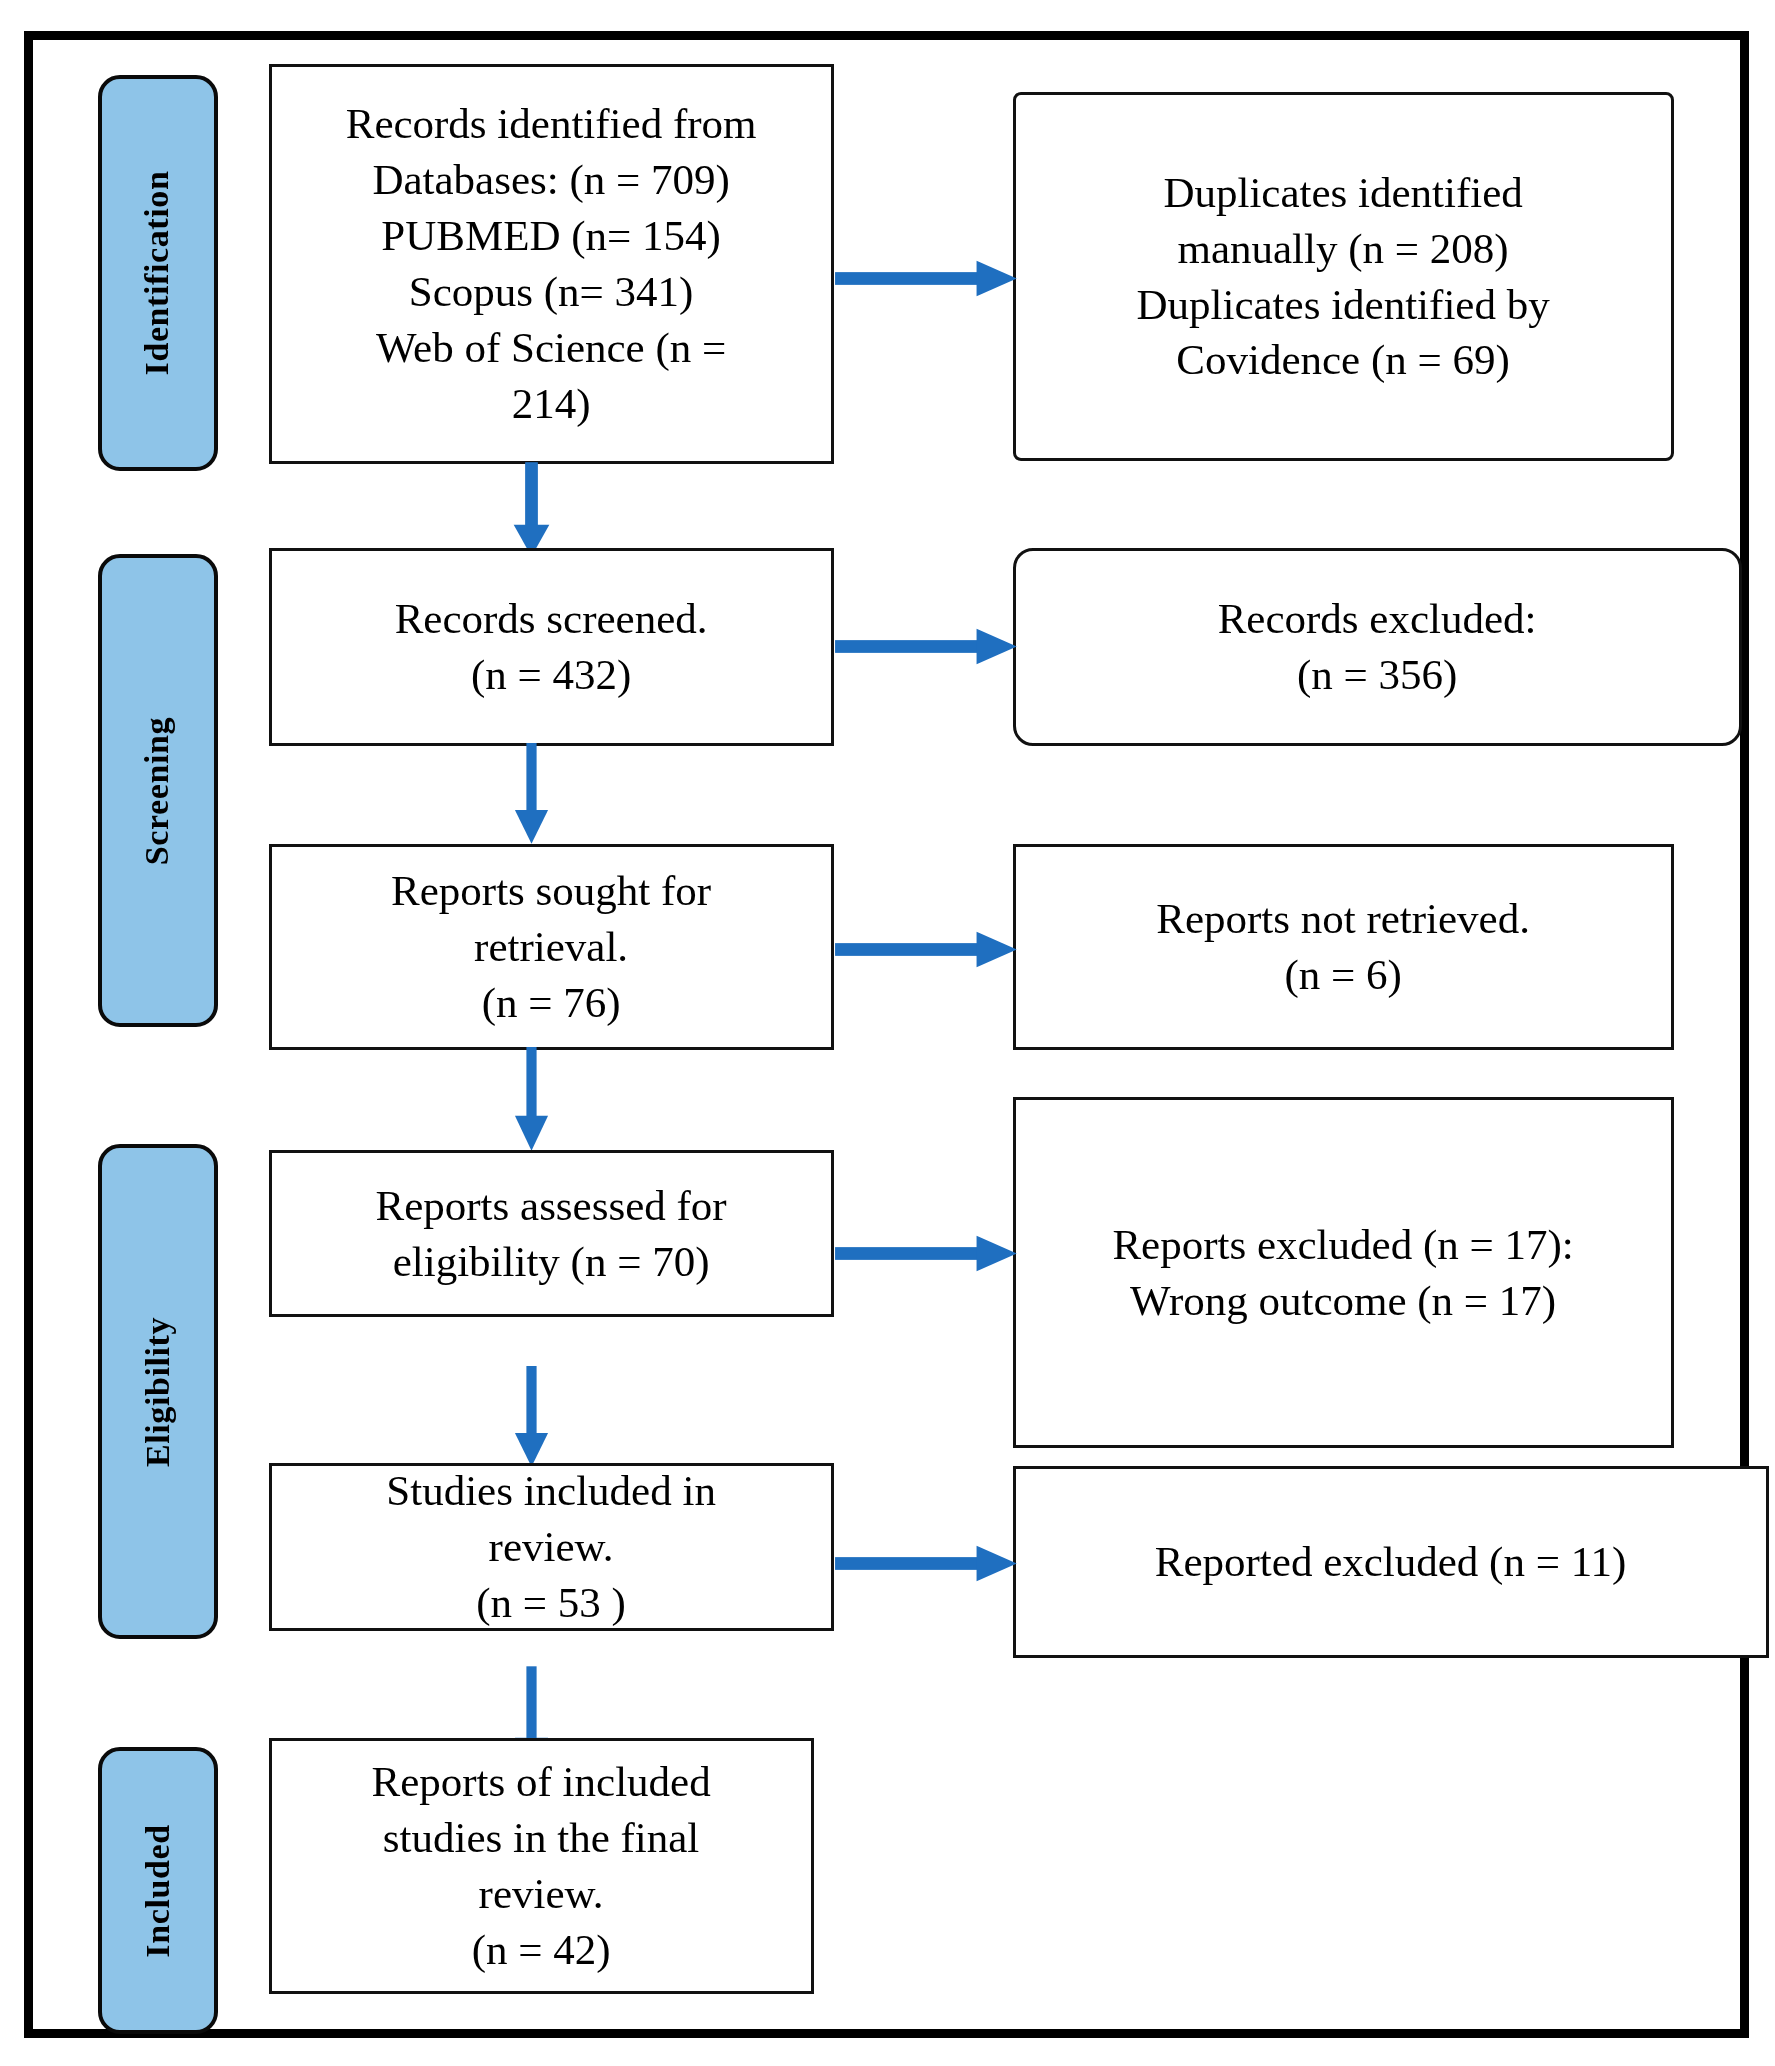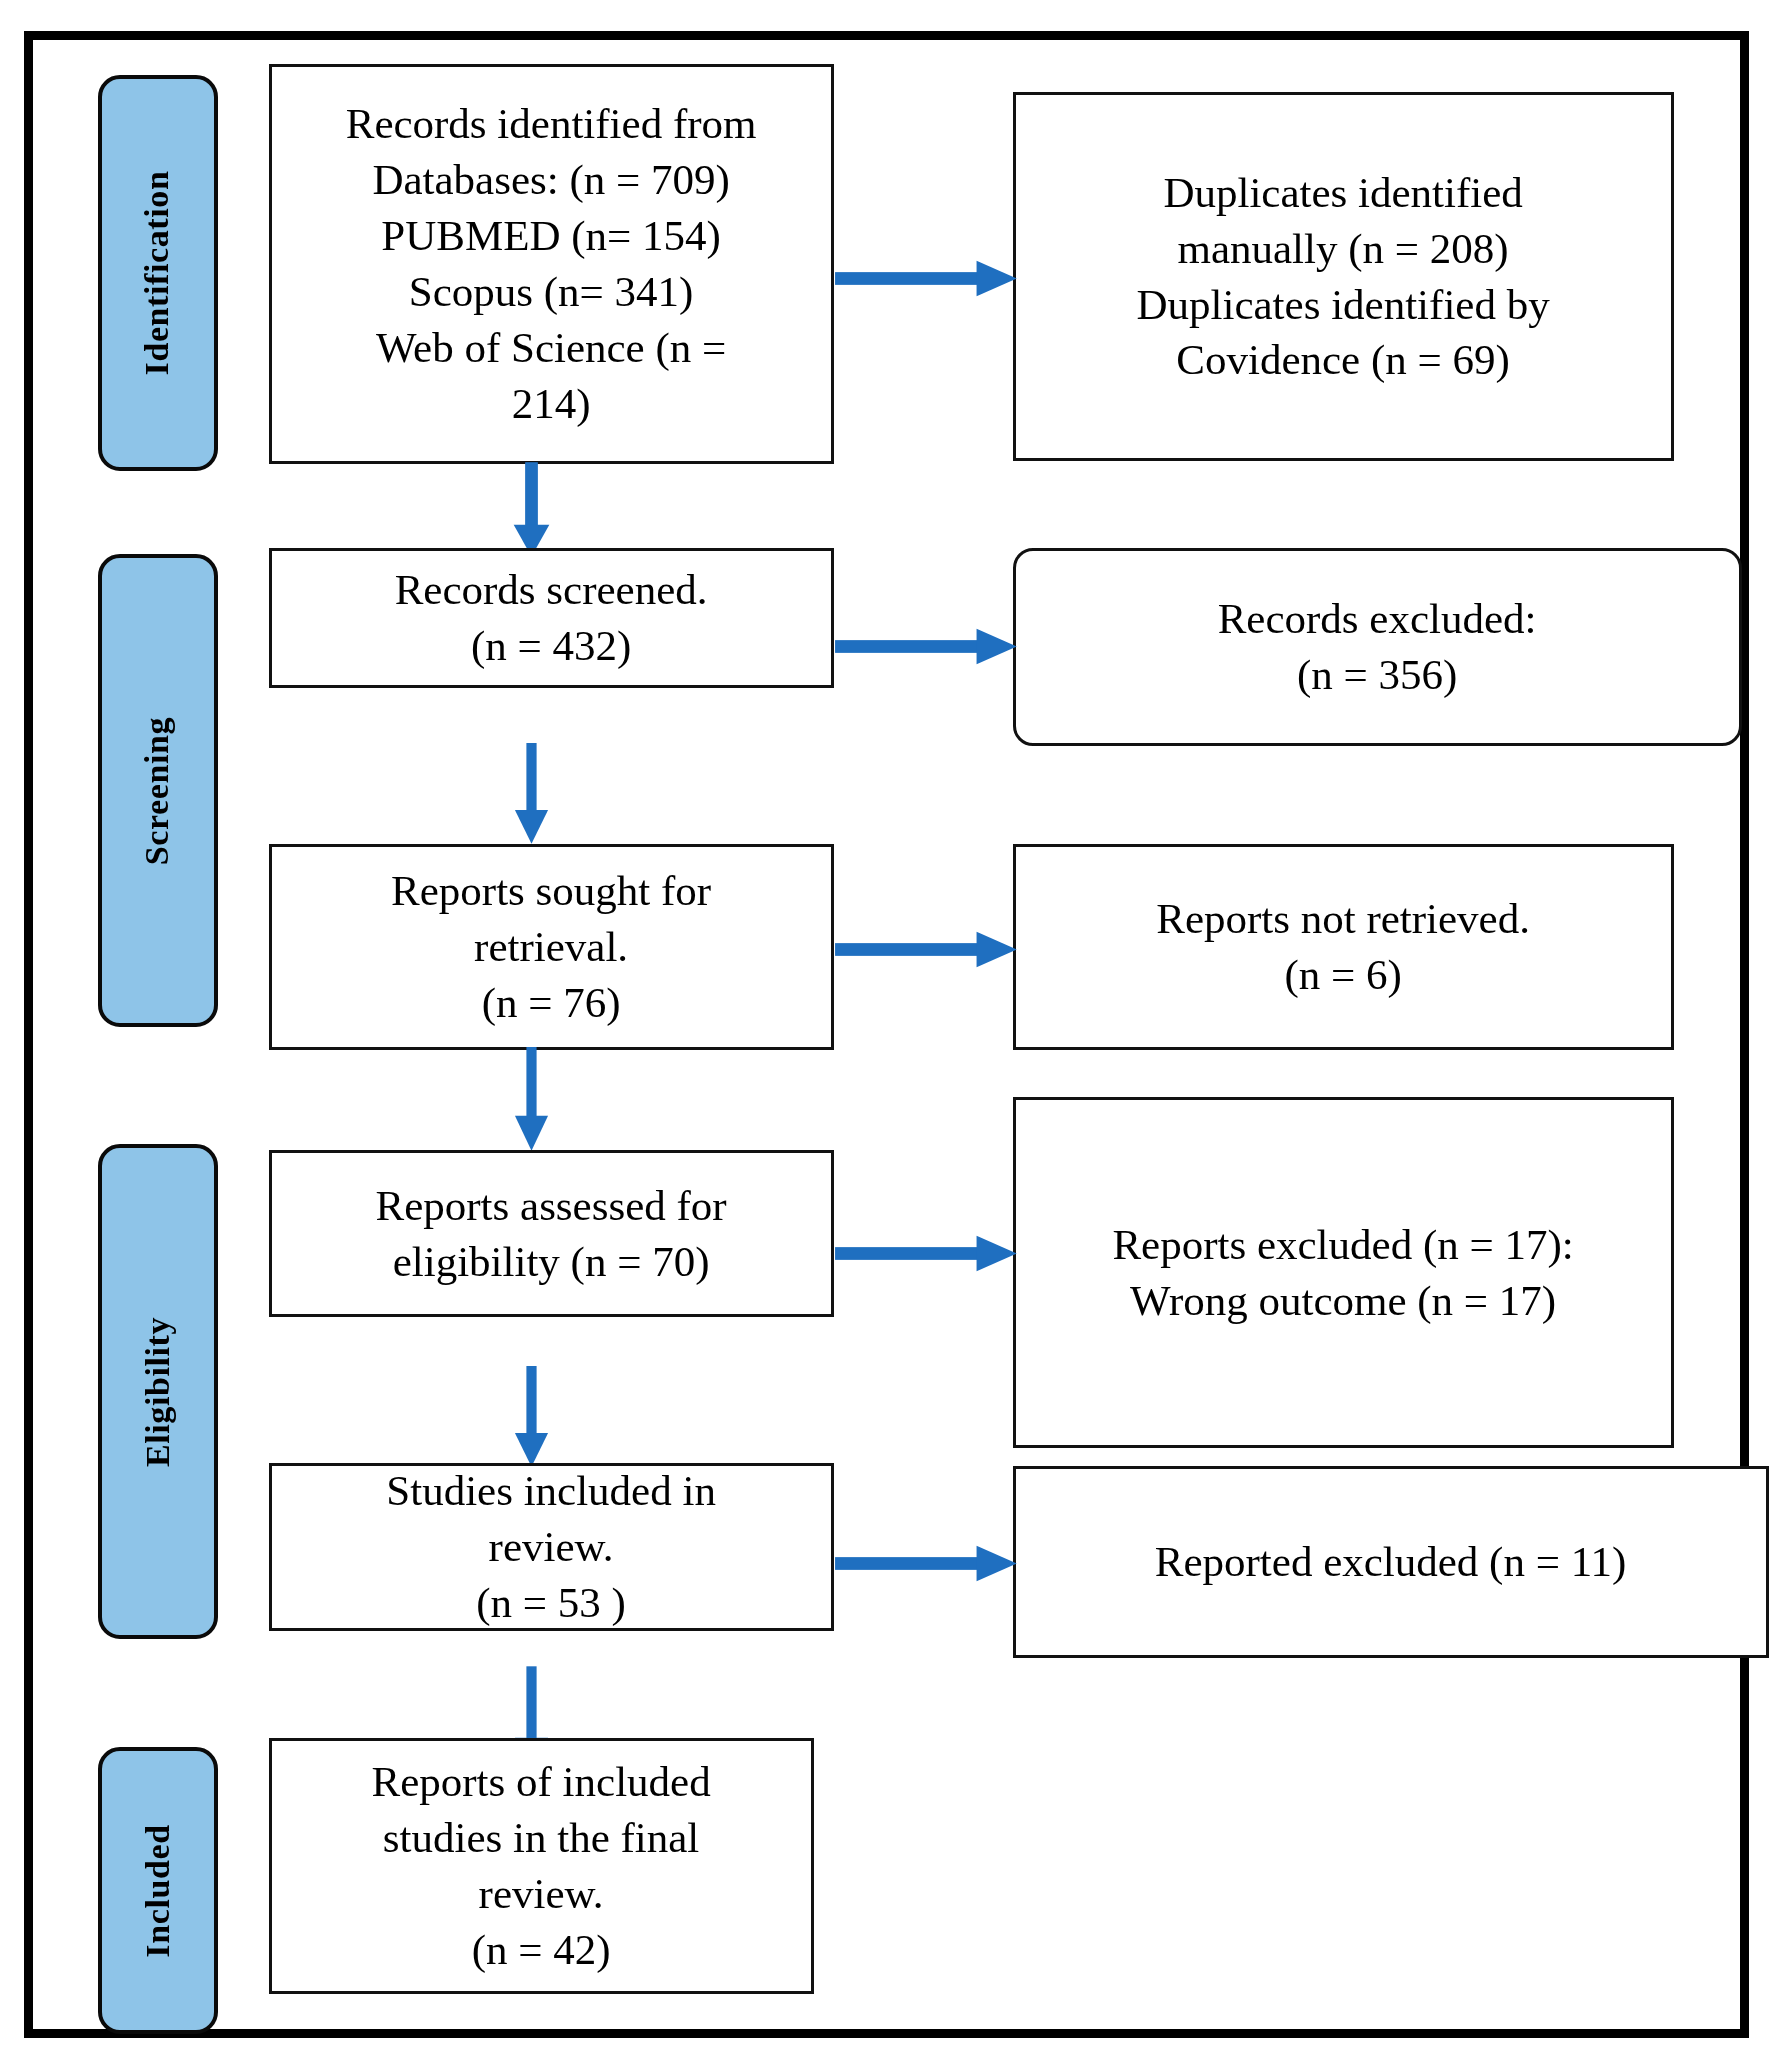--- a/index.html
+++ b/index.html
@@ -96,42 +96,42 @@
 
   <div class="flow-box" style="left:236px; top:24px; width:565px; height:400px;">
     <span class="box-text">Records identified from
 Databases: (n = 709)
 PUBMED (n= 154)
 Scopus (n= 341)
 Web of Science (n =
 214)</span>
   </div>
 
-  <div class="flow-box" style="left:980px; top:52px; width:661px; height:369px;">
+  <div class="flow-box" style="left:980px; top:52px; width:661px; height:369px;border-radius:8px;">
     <span class="box-text">Duplicates identified
 manually (n = 208)
 Duplicates identified by
 Covidence (n = 69)</span>
   </div>
 
   <div class="arrow" style="left:802px; top:213px;">
     <svg width="185" height="51" viewBox="0 0 290 80">
       <rect x="0" y="30" width="232" height="20" fill="#1F6FC0"></rect>
       <polygon points="222,12 285,40 222,68" fill="#1F6FC0"></polygon>
     </svg>
   </div>
 
   <div class="arrow" style="left:473px; top:422px;">
     <svg width="51" height="96" viewBox="0 0 80 150">
       <rect x="30" y="0" width="20" height="105" fill="#1F6FC0"></rect>
       <polygon points="12,98 68,98 40,148" fill="#1F6FC0"></polygon>
     </svg>
   </div>
 
-  <div class="flow-box" style="left:236px; top:508px; width:565px; height:140px;">
+  <div class="flow-box" style="left:236px; top:508px; width:565px; height:198px;">
     <span class="box-text">Records screened.
 (n = 432)</span>
   </div>
 
   <div class="flow-box" style="left:980px; top:508px; width:729px; height:198px;border-radius:20px;">
     <span class="box-text">Records excluded:
 (n = 356)</span>
   </div>
 
   <div class="arrow" style="left:802px; top:581px;">

